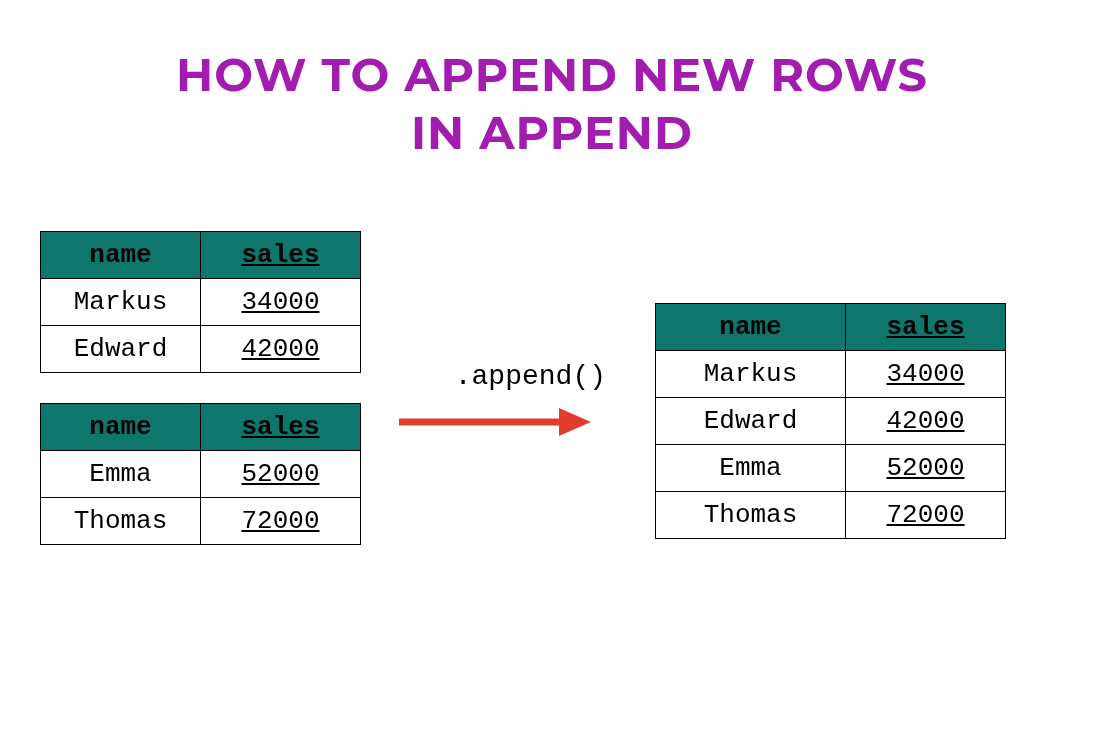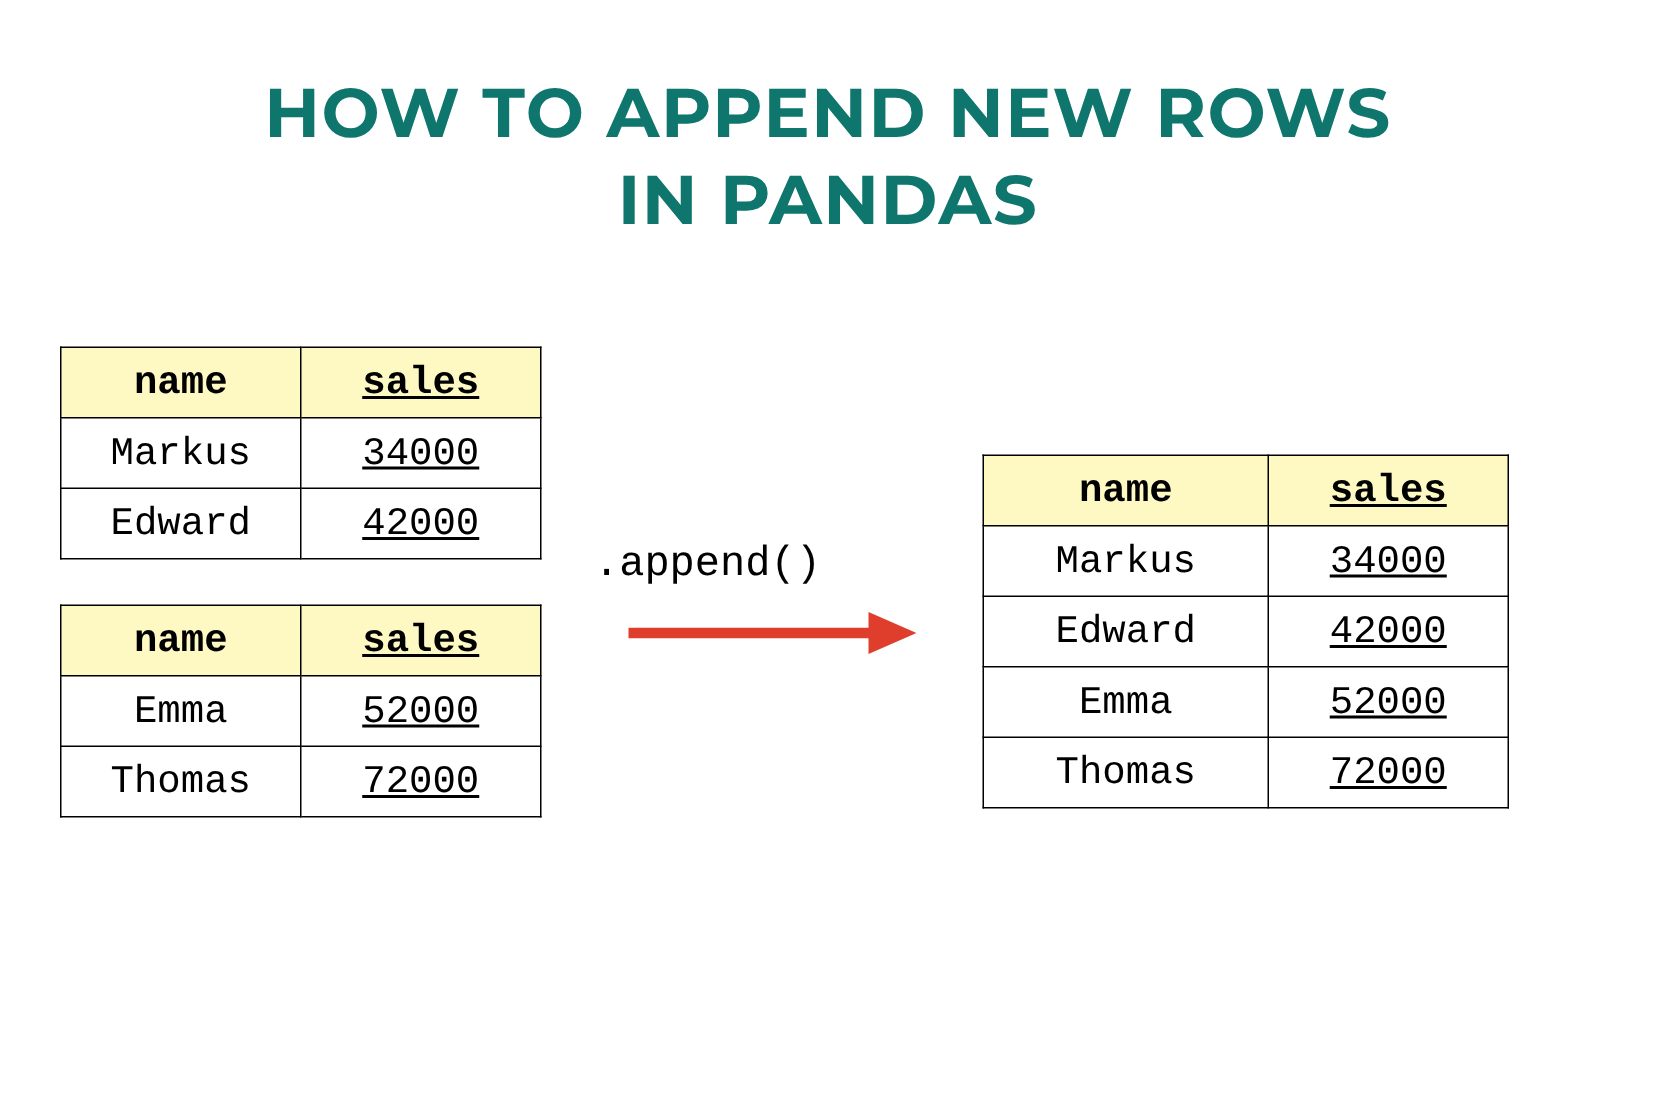--- a/index.html
+++ b/index.html
@@ -9,21 +9,21 @@
     background: #ffffff;
     font-family: Arial, Helvetica, sans-serif;
     position: relative;
     overflow: hidden;
   }
   .title {
     text-align: center;
     font-size: 46px;
     font-weight: 700;
     letter-spacing: 1px;
-    color: #0f766e;
+    color: #a21caf;
     margin-top: 46px;
     line-height: 1.25;
     font-family: "Montserrat", Arial, sans-serif;
   }
   .content {
     position: relative;
     width: 100%;
     margin-top: 70px;
   }
   .left-stack {
@@ -44,52 +44,52 @@
     font-family: "Courier New", Courier, monospace;
     font-size: 26px;
   }
   table.data th, table.data td {
     border: 1px solid #000;
     padding: 8px 0;
     text-align: center;
     font-weight: normal;
   }
   table.data th {
-    background: #fef9c3;
+    background: #0f766e;
     font-weight: 700;
     font-family: "Courier New", Courier, monospace;
   }
   .col-name { width: 160px; }
   .col-sales { width: 160px; text-decoration: underline; }
   .big .col-name { width: 190px; }
   .big .col-sales { width: 160px; }
   .arrow-area {
     position: absolute;
-    left: 396px;
+    left: 376px;
     top: 130px;
     width: 230px;
-    text-align: left;
+    text-align: right;
   }
   .method-label {
     font-family: "Courier New", Courier, monospace;
     font-size: 28px;
     color: #000;
     margin-bottom: 10px;
   }
   .arrow-svg {
     display: block;
     margin: 0 auto;
   }
 </style>
 </head>
 <body>
 
 <div class="title">
   <div>HOW TO APPEND NEW ROWS</div>
-  <div>IN PANDAS</div>
+  <div>IN APPEND</div>
 </div>
 
 <div class="content">
 
   <div class="left-stack">
 
     <table class="data">
       <thead>
         <tr>
           <th class="col-name">name</th>

